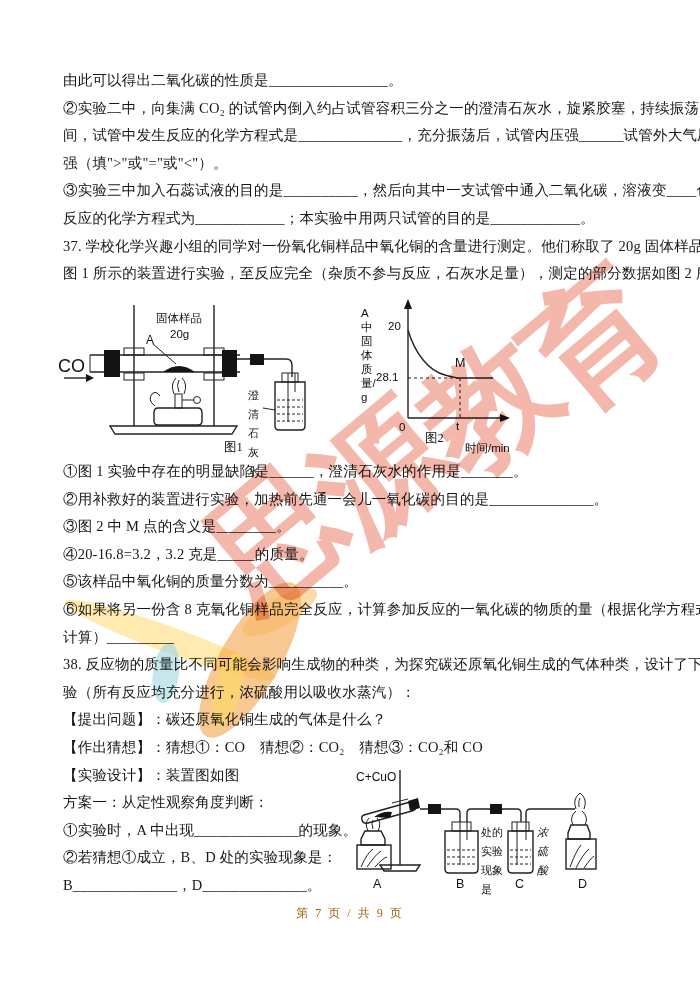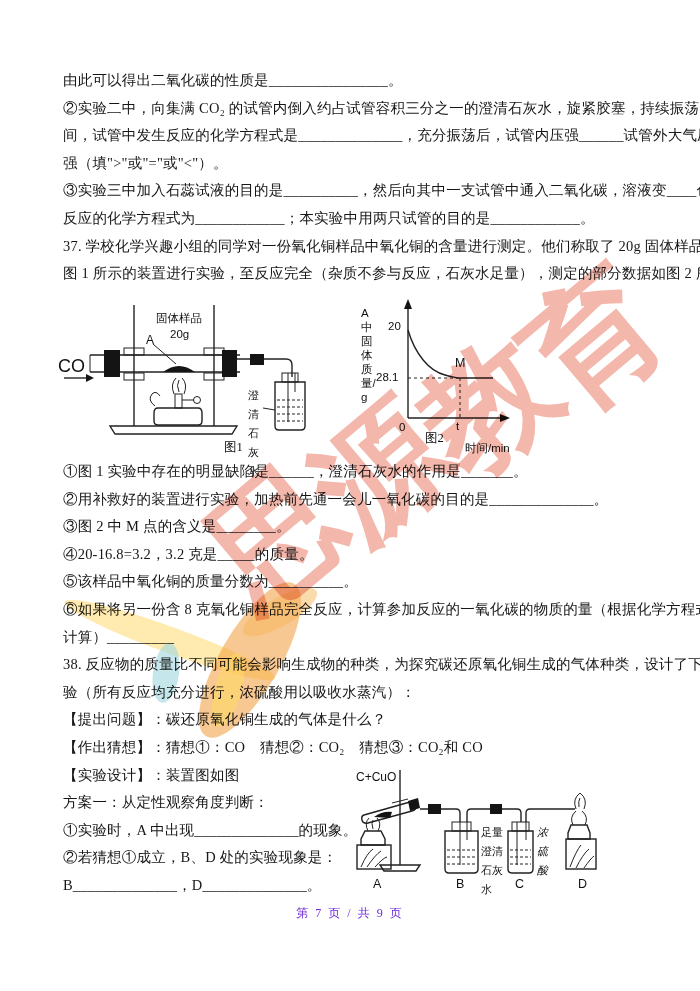--- a/index.html
+++ b/index.html
@@ -7,21 +7,21 @@
         overflow:hidden;font-family:"Liberation Serif",serif;color:#161616;}
   .tblock{position:absolute;}
   .tblock p{margin:0;white-space:nowrap;font-size:14.5px;line-height:27.6px;letter-spacing:.2px;}
   .fig{position:absolute;}
   .fig svg{display:block;}
   .lbl{position:absolute;font-size:11.5px;line-height:1.15;color:#111;white-space:nowrap;
        font-family:"Liberation Sans",sans-serif;}
   .caption{font-size:12.5px;font-family:Liberation Serif, serif;}
   .wrapcol{white-space:normal;word-break:break-all;line-height:19px;font-size:11px;}
   #footer{position:absolute;left:0;right:0;top:905px;text-align:center;font-size:12px;
-          letter-spacing:2px;color:#6d28d9;}
+          letter-spacing:2px;color:#a16207;}
   #watermark{position:absolute;inset:0;pointer-events:none;}
   .wm-char{position:absolute;font-family:"Liberation Sans",sans-serif;font-weight:bold;
            font-size:128px;color:rgba(224,74,48,.40);transform:translate(-50%,-50%) rotate(-40deg);
            mix-blend-mode:multiply;}
   .wm-logo{position:absolute;left:55px;top:565px;mix-blend-mode:multiply;}
   .stroke{stroke:#222;stroke-width:1.4;fill:none;}
   .thin{stroke:#222;stroke-width:1;fill:none;}
   .blackfill{fill:#141414;stroke:none;}
 </style>
 </head>
@@ -192,21 +192,21 @@
       </g>
       <path class="stroke" d="M186,57 v-9 q0,-4 4,-4 h45"></path>
 
       <path class="thin" d="M236,44 q-4,-10 4,-16 q8,6 4,16 M239,42 q-1,-6 1,-9"></path>
       <path class="thin" d="M233,60 Q229,52 236,46 M245,60 Q249,52 242,46"></path>
       <path class="stroke" d="M231,60 h16 l3,8 v6 h-22 v-6 Z"></path>
       <rect class="stroke" x="226" y="74" width="30" height="30"></rect>
       <path class="thin" d="M230,102 q6,-16 11,-22 M236,103 q7,-14 13,-19 M244,103 q7,-10 10,-12"></path>
     </svg>
     <div class="lbl" style="left:16px;top:6px;font-size:12px;">C+CuO</div>
-    <div class="lbl wrapcol" style="left:141px;top:58px;width:26px;">足量澄清石灰水</div>
+    <div class="lbl wrapcol" style="left:141px;top:58px;width:26px;">处的实验现象是</div>
     <div class="lbl wrapcol" style="left:197px;top:58px;width:13px;font-style:italic;">浓硫酸</div>
     <div class="lbl" style="left:33px;top:112px;font-size:12.5px;">A</div>
     <div class="lbl" style="left:116px;top:112px;font-size:12.5px;">B</div>
     <div class="lbl" style="left:175px;top:112px;font-size:12.5px;">C</div>
     <div class="lbl" style="left:238px;top:112px;font-size:12.5px;">D</div>
   </div>
 
   <div id="footer">第 7 页 / 共 9 页</div>
 
   <div id="watermark">

